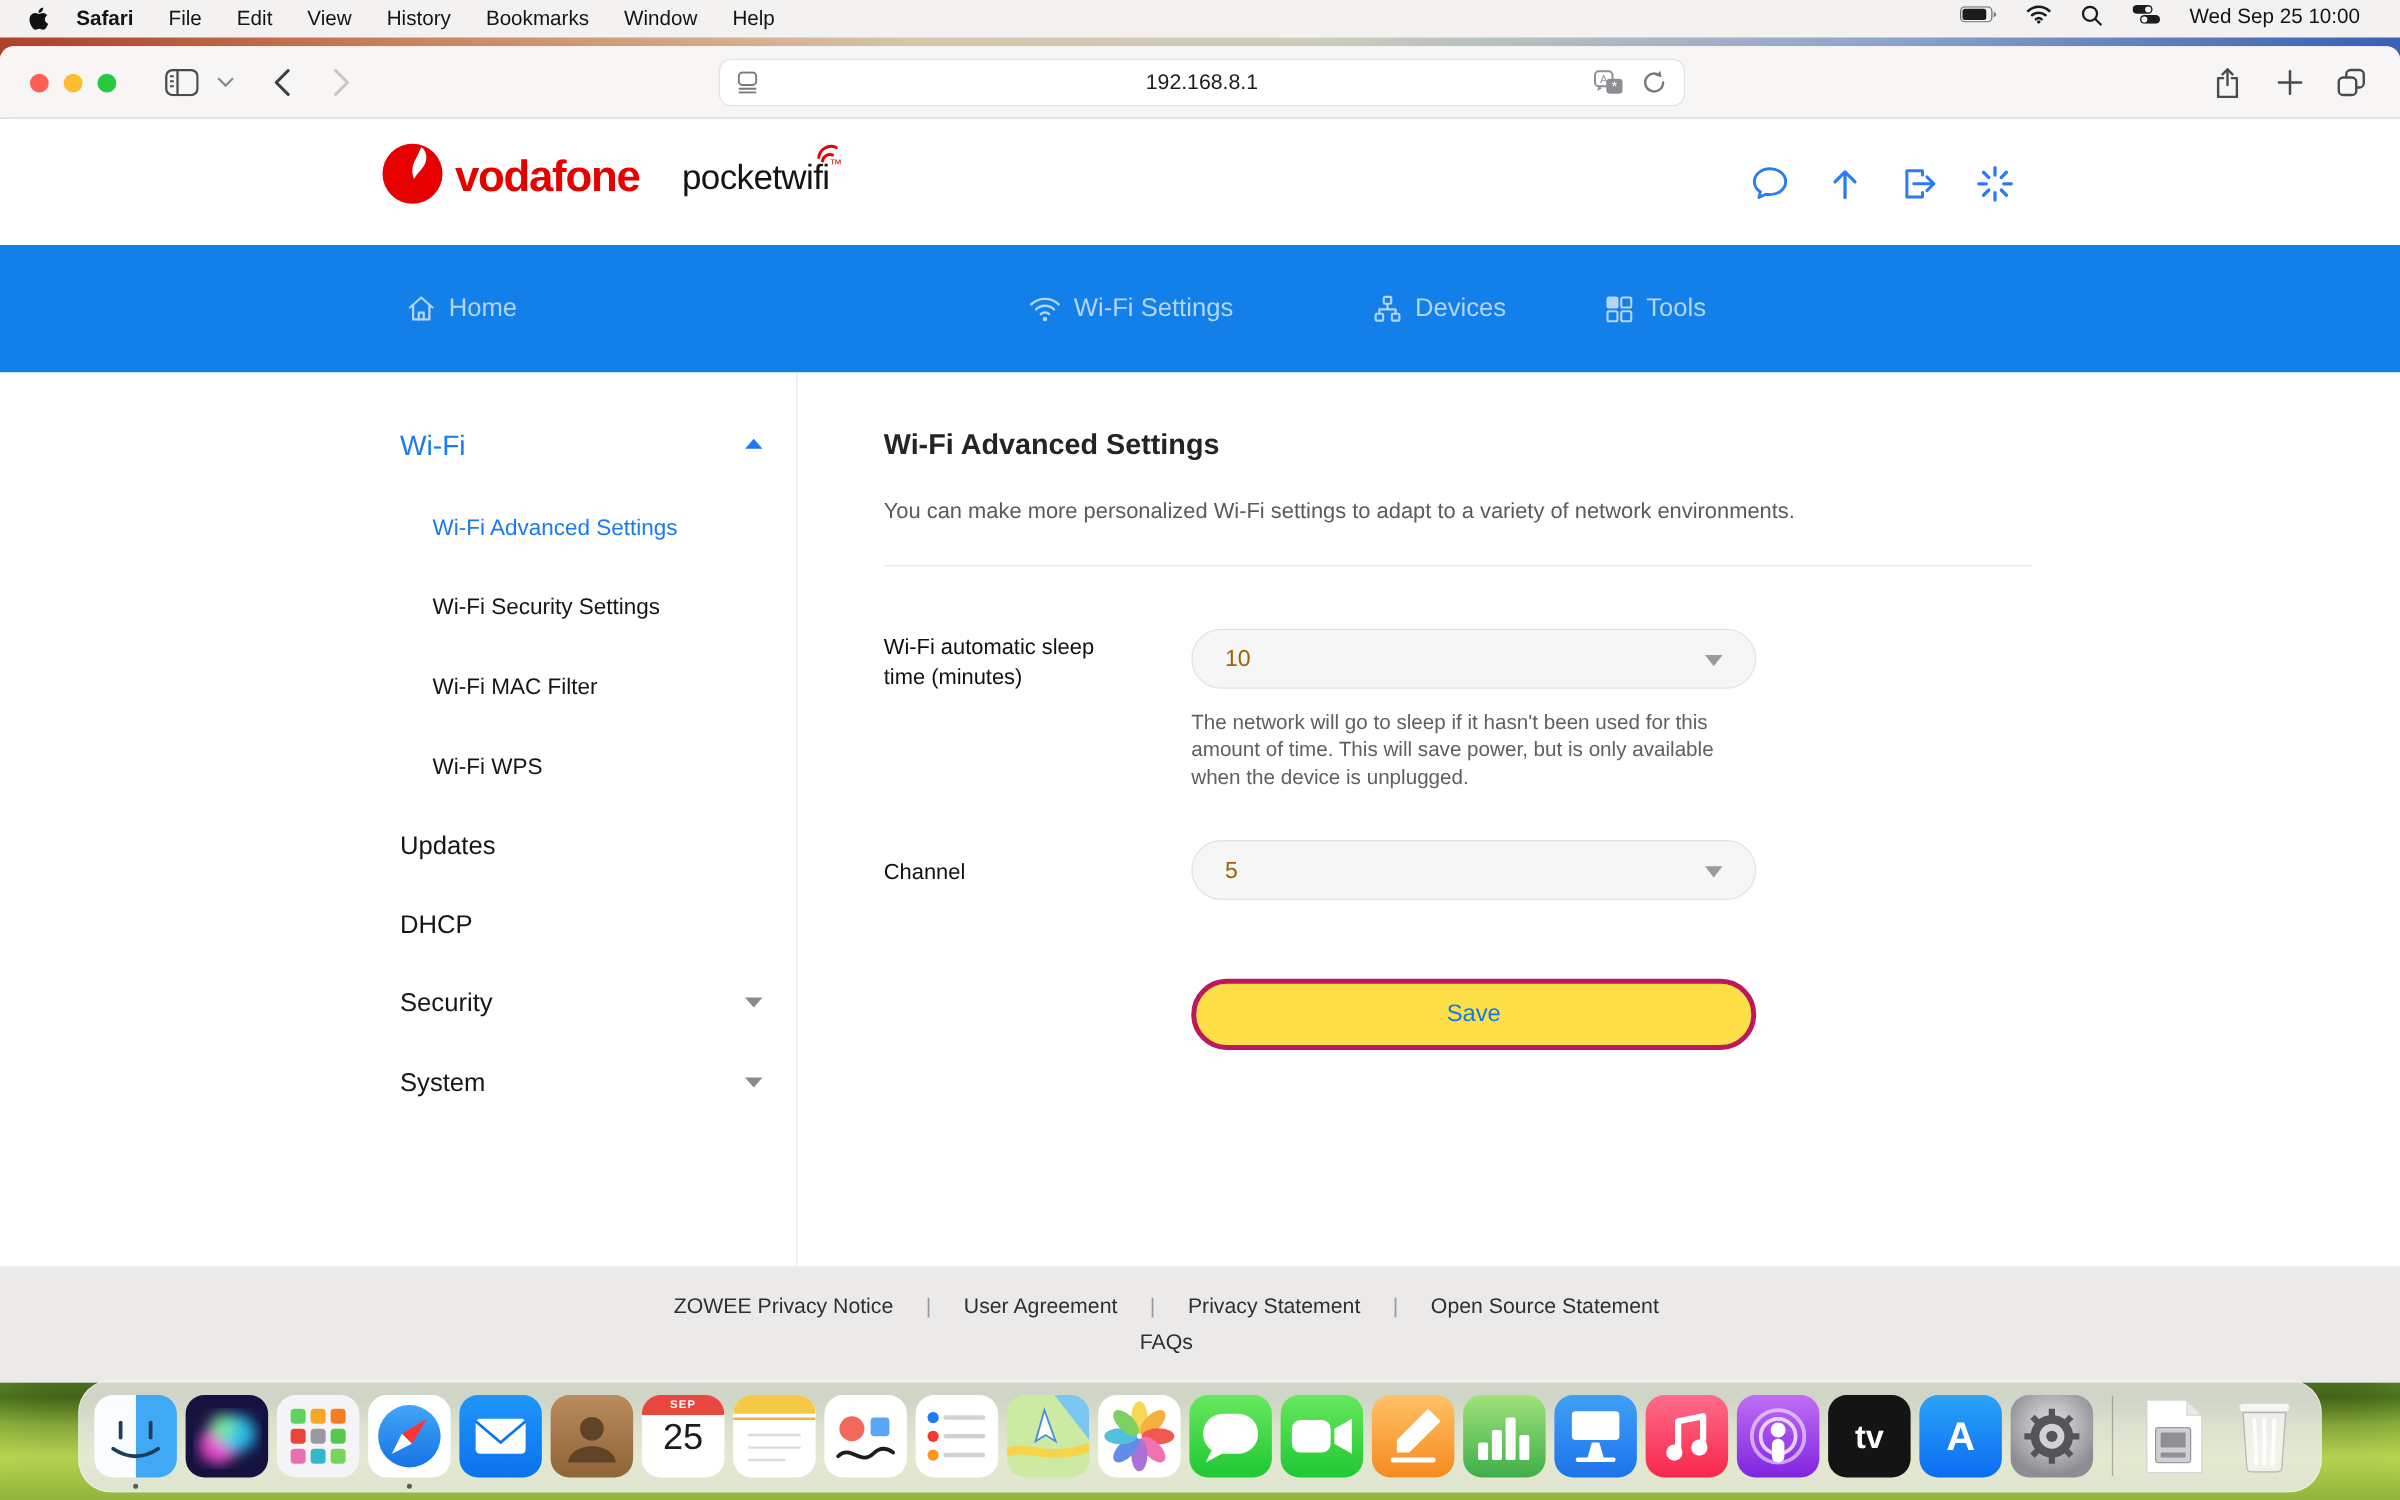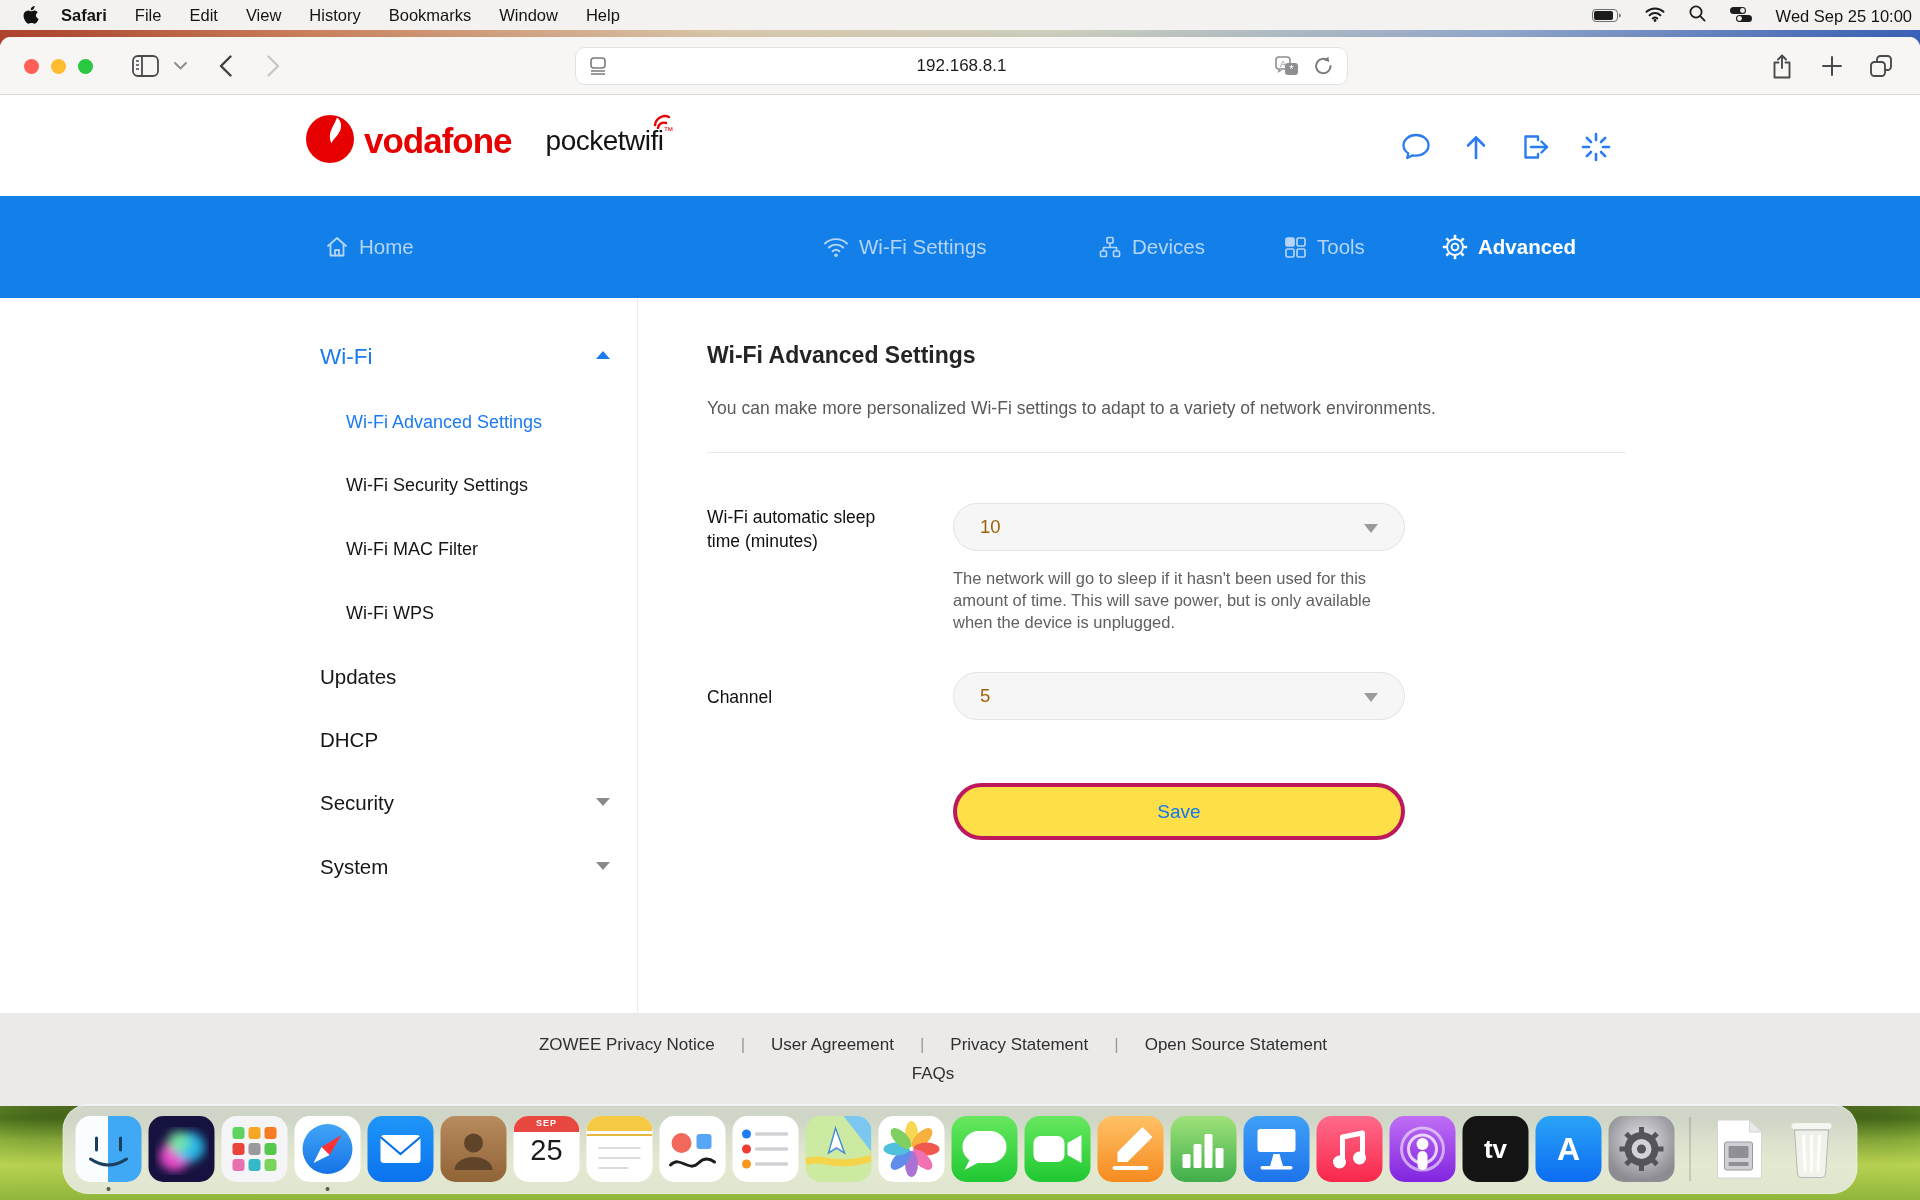--- a/index.html
+++ b/index.html
@@ -13,21 +13,21 @@
   .desktop-top { position:absolute; top:0; left:0; width:1920px; height:70px;
     background:linear-gradient(90deg,#b6452e 0%,#d98a63 16%,#e8d6b8 38%,#dcdecb 55%,#9cb3d9 78%,#3d66c0 100%); }
 
   
   .menubar { position:absolute; top:0; left:0; width:1920px; height:30px; background:#f4f2f0;
     display:flex; align-items:center; font-size:16.5px; color:#141414; z-index:50; }
   .mb-left { display:flex; align-items:center; gap:0; }
   .mb-apple { margin-left:22px; margin-right:8px; display:flex; align-items:center; }
   .mb-item { padding:0 14px; }
   .mb-item.app { font-weight:700; }
-  .mb-right { margin-left:auto; display:flex; align-items:flex-end; gap:24px; padding-right:8px; }
+  .mb-right { margin-left:auto; display:flex; align-items:flex-start; gap:24px; padding-right:32px; }
   .mb-clock { font-size:16.5px; white-space:pre; }
 
   
   .window { position:absolute; top:37px; left:0; width:1920px; height:1069px;
     border-radius:11px 11px 0 0; background:#fff; overflow:hidden; z-index:40;
     box-shadow:0 20px 60px rgba(0,0,0,.35); }
   .toolbar { position:absolute; top:0; left:0; width:100%; height:58px; background:#f8f6f5;
     border-bottom:1px solid #d8d6d5; }
   .tl { position:absolute; top:22px; width:15px; height:15px; border-radius:50%; }
   .tl.red { left:24px; background:#ff5f57; }
@@ -340,39 +340,20 @@
       <svg width="24" height="24" viewBox="0 0 24 24">
           <g stroke="currentColor" stroke-width="1.7" stroke-linejoin="round">
             <rect x="3" y="3" width="8" height="8" rx="1.5" fill="currentColor"></rect>
             <rect x="14" y="3" width="8" height="8" rx="1.5" fill="none"></rect>
             <rect x="3" y="14" width="8" height="8" rx="1.5" fill="none"></rect>
             <rect x="14" y="14" width="8" height="8" rx="1.5" fill="none"></rect>
           </g>
         </svg>
       <span>Tools</span>
     </div>
-    <div class="nav-item active" style="left:1442px">
-      <svg width="26" height="26" viewBox="0 0 26 26">
-          <g fill="none" stroke="currentColor">
-            <circle cx="13" cy="13" r="8" stroke-width="1.9"></circle>
-            <circle cx="13" cy="13" r="3.4" stroke-width="1.9"></circle>
-            <g stroke-width="2.6">
-              <line x1="13" y1="0.8" x2="13" y2="4.2"></line>
-              <line x1="13" y1="21.8" x2="13" y2="25.2"></line>
-              <line x1="0.8" y1="13" x2="4.2" y2="13"></line>
-              <line x1="21.8" y1="13" x2="25.2" y2="13"></line>
-              <line x1="4.4" y1="4.4" x2="6.8" y2="6.8"></line>
-              <line x1="19.2" y1="19.2" x2="21.6" y2="21.6"></line>
-              <line x1="4.4" y1="21.6" x2="6.8" y2="19.2"></line>
-              <line x1="19.2" y1="6.8" x2="21.6" y2="4.4"></line>
-            </g>
-          </g>
-        </svg>
-      <span>Advanced</span>
-    </div>
   </div>
 
   <div class="content">
     <div class="vdivider"></div>
 
     <div class="side-item side-group blue" style="left:320px;top:46px;font-size:22.5px;">Wi-Fi</div>
     <div class="tri-up" style="top:53px;"></div>
 
     <div class="side-item side-child blue" style="left:346px;top:114px;">Wi-Fi Advanced Settings</div>
     <div class="side-item side-child" style="left:346px;top:177px;">Wi-Fi Security Settings</div>

